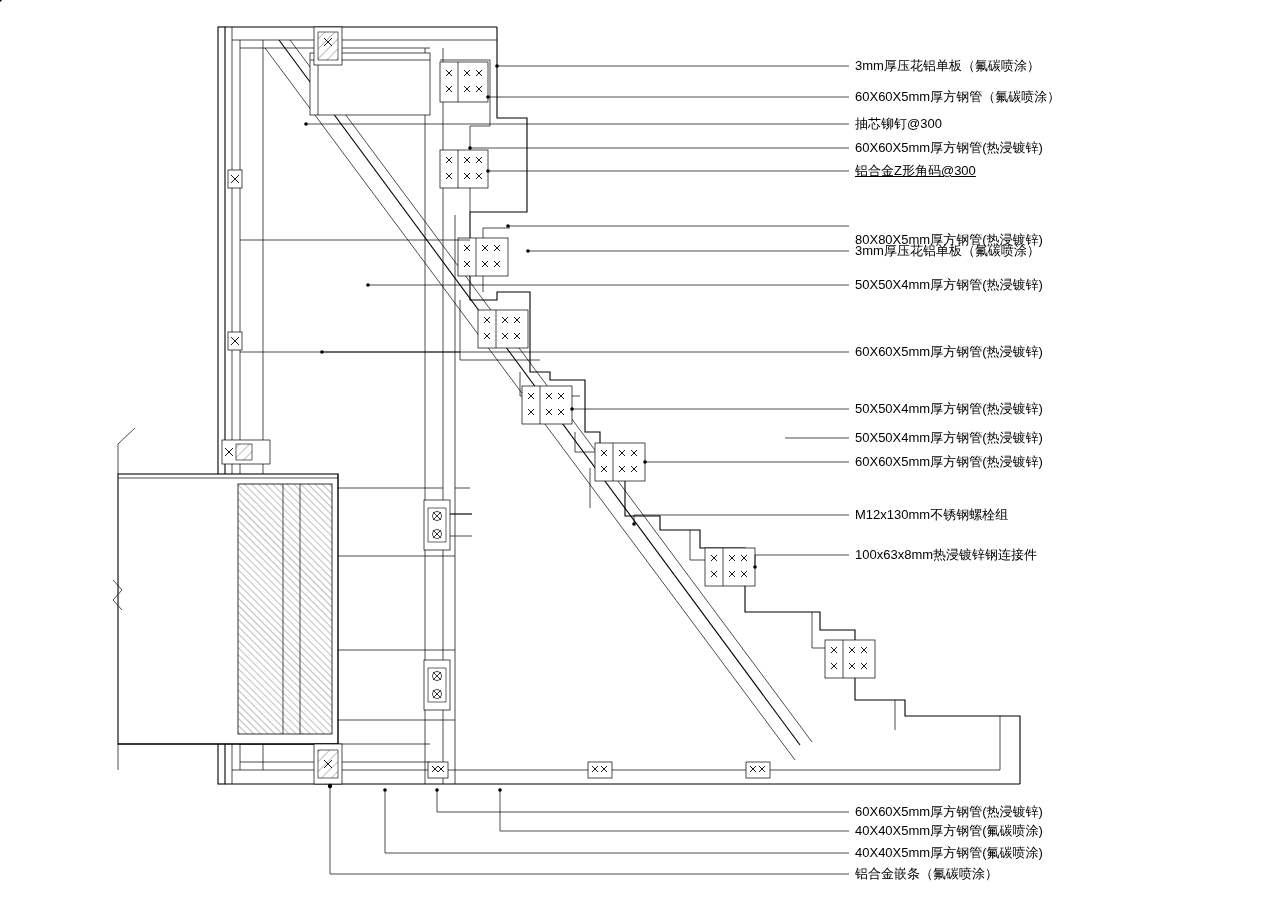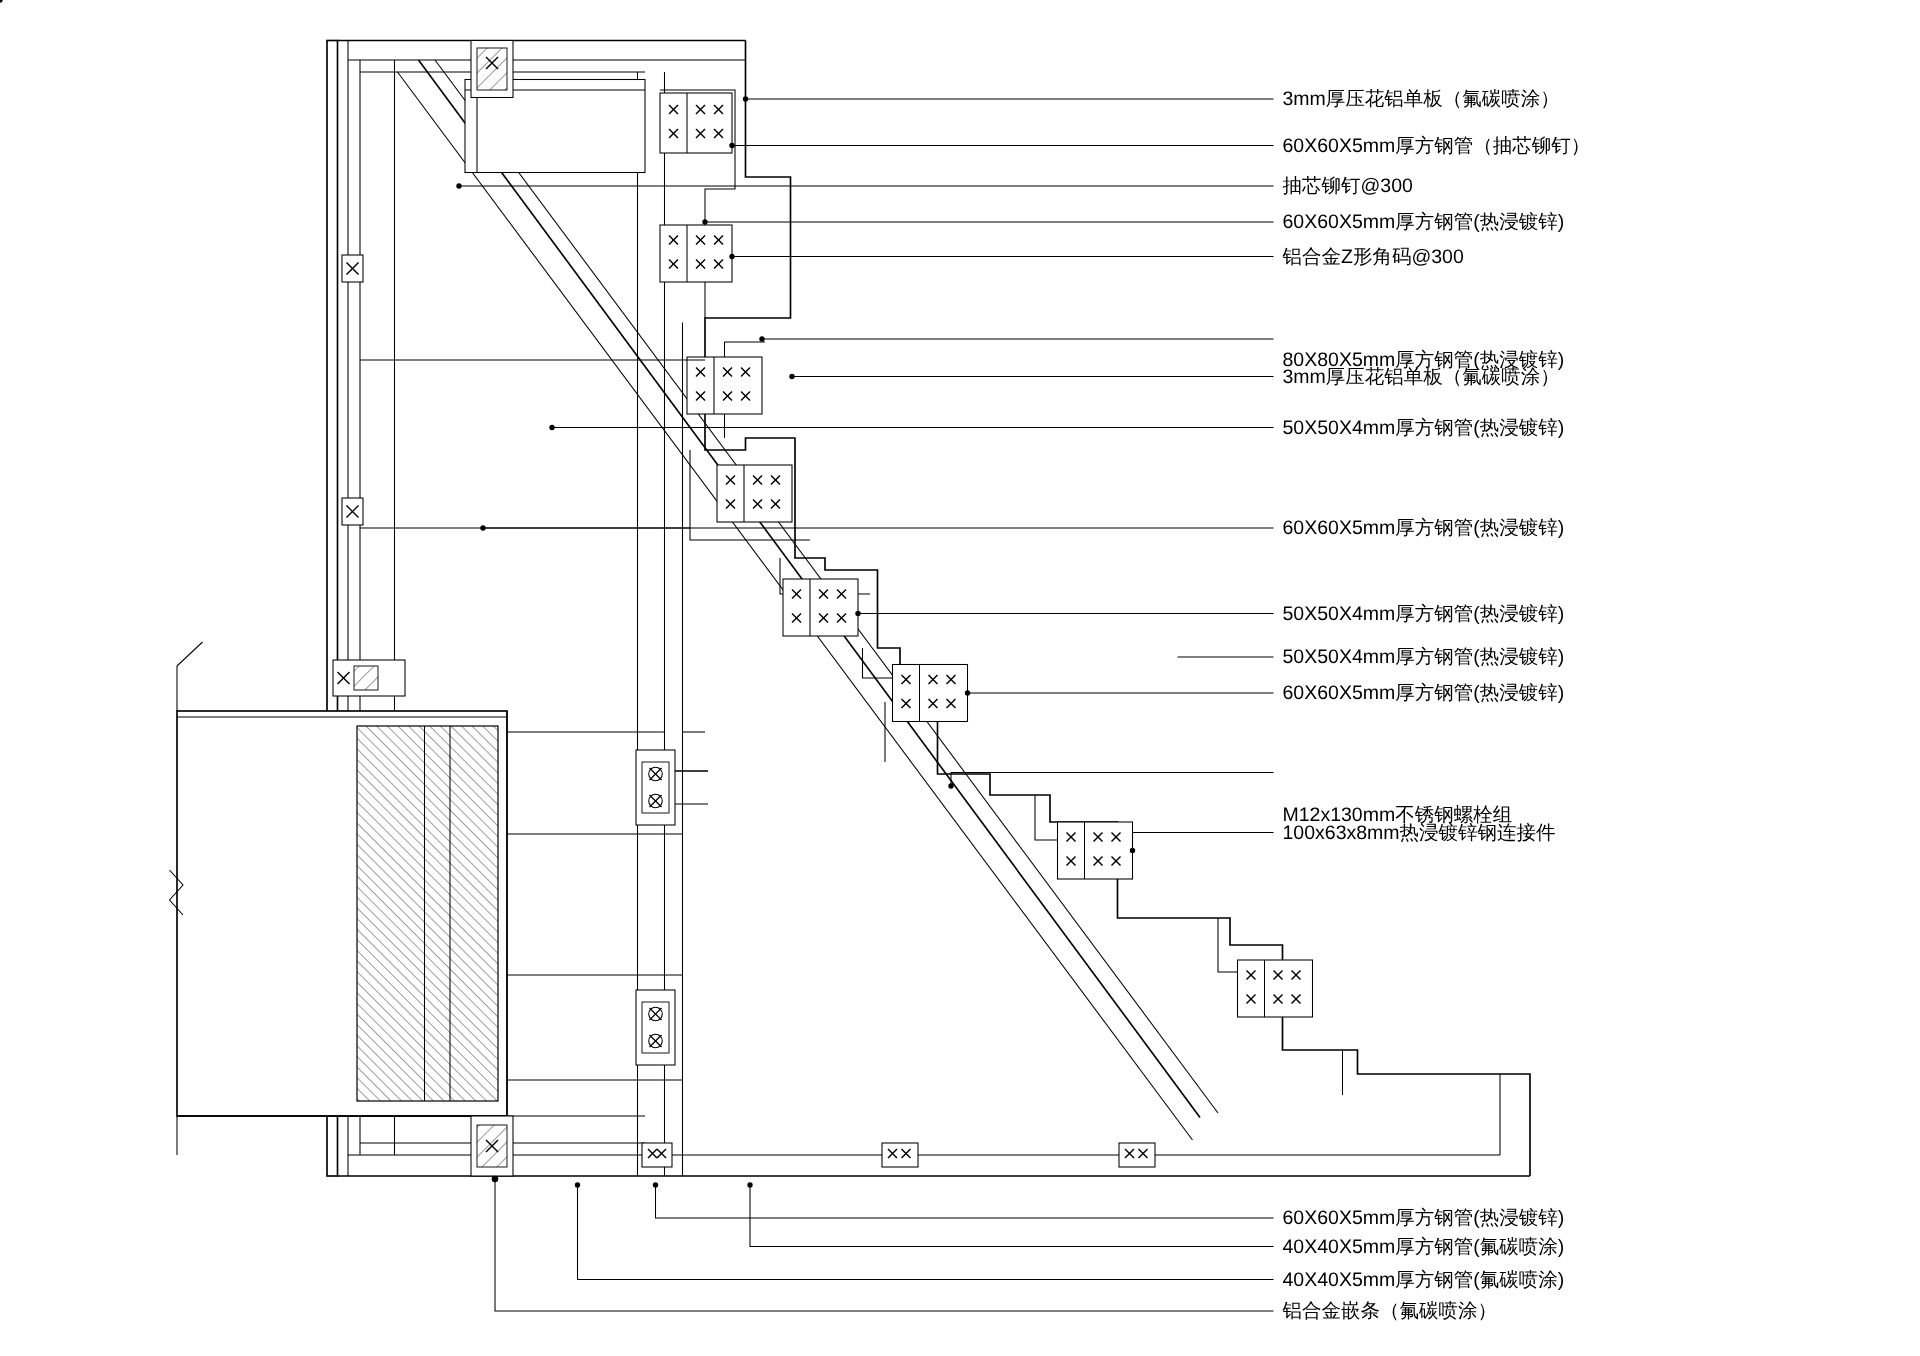--- a/index.html
+++ b/index.html
@@ -384,32 +384,32 @@
       <circle cx="500" cy="790" r="1.8" fill="#000"></circle>
       <polyline class="ln thin" points="385,790 385,853 849,853"></polyline>
       <circle cx="385" cy="790" r="1.8" fill="#000"></circle>
       <polyline class="ln thin" points="330,786 330,874 849,874"></polyline>
       <circle cx="330" cy="786" r="2.2" fill="#000"></circle>
     </g>
 
   </svg>
 
   <div class="label" style="left:855px; top:59px;">3mm厚压花铝单板（氟碳喷涂）</div>
-  <div class="label" style="left:855px; top:90px;">60X60X5mm厚方钢管（抽芯铆钉）</div>
+  <div class="label" style="left:855px; top:90px;">60X60X5mm厚方钢管（氟碳喷涂）</div>
   <div class="label" style="left:855px; top:117px;text-align:right;">抽芯铆钉@300</div>
   <div class="label" style="left:855px; top:141px;">60X60X5mm厚方钢管(热浸镀锌)</div>
-  <div class="label" style="left:855px; top:164px;">铝合金Z形角码@300</div>
+  <div class="label" style="left:855px; top:164px;text-decoration:underline;">铝合金Z形角码@300</div>
   <div class="label" style="left:855px; top:233px;">80X80X5mm厚方钢管(热浸镀锌)</div>
   <div class="label" style="left:855px; top:244px;">3mm厚压花铝单板（氟碳喷涂）</div>
   <div class="label" style="left:855px; top:278px;">50X50X4mm厚方钢管(热浸镀锌)</div>
   <div class="label" style="left:855px; top:345px;">60X60X5mm厚方钢管(热浸镀锌)</div>
   <div class="label" style="left:855px; top:402px;">50X50X4mm厚方钢管(热浸镀锌)</div>
   <div class="label" style="left:855px; top:431px;">50X50X4mm厚方钢管(热浸镀锌)</div>
   <div class="label" style="left:855px; top:455px;">60X60X5mm厚方钢管(热浸镀锌)</div>
-  <div class="label" style="left:855px; top:536px;">M12x130mm不锈钢螺栓组</div>
+  <div class="label" style="left:855px; top:508px;">M12x130mm不锈钢螺栓组</div>
   <div class="label" style="left:855px; top:548px;">100x63x8mm热浸镀锌钢连接件</div>
 
   <div class="label" style="left:855px; top:805px;">60X60X5mm厚方钢管(热浸镀锌)</div>
   <div class="label" style="left:855px; top:824px;">40X40X5mm厚方钢管(氟碳喷涂)</div>
   <div class="label" style="left:855px; top:846px;">40X40X5mm厚方钢管(氟碳喷涂)</div>
   <div class="label" style="left:855px; top:867px;text-align:right;">铝合金嵌条（氟碳喷涂）</div>
 
 </div>
 
 </body></html>

